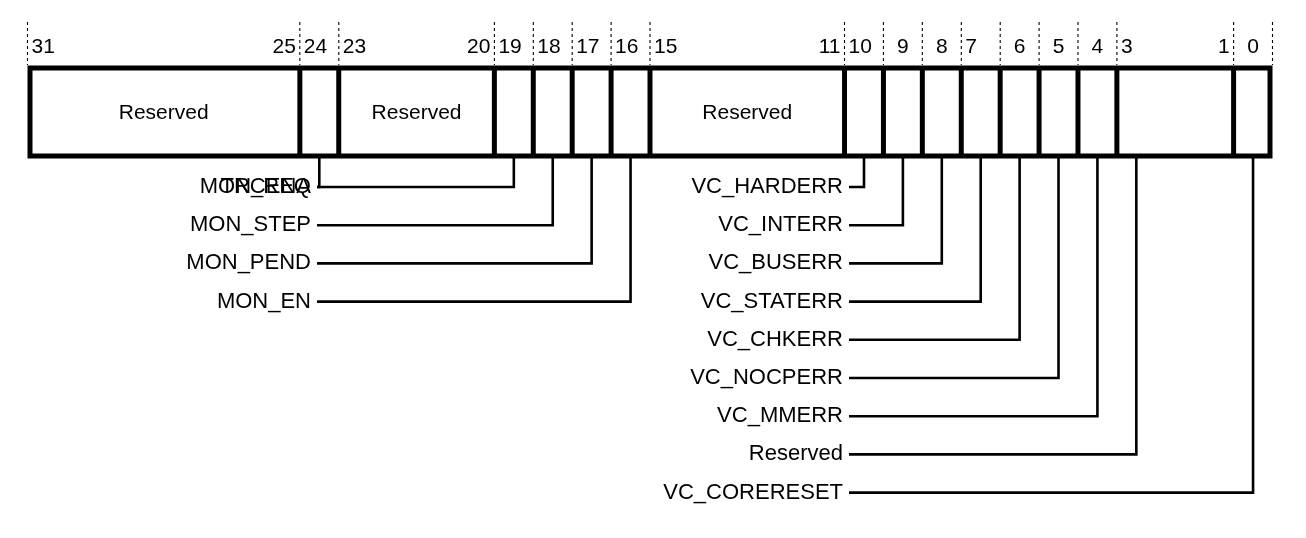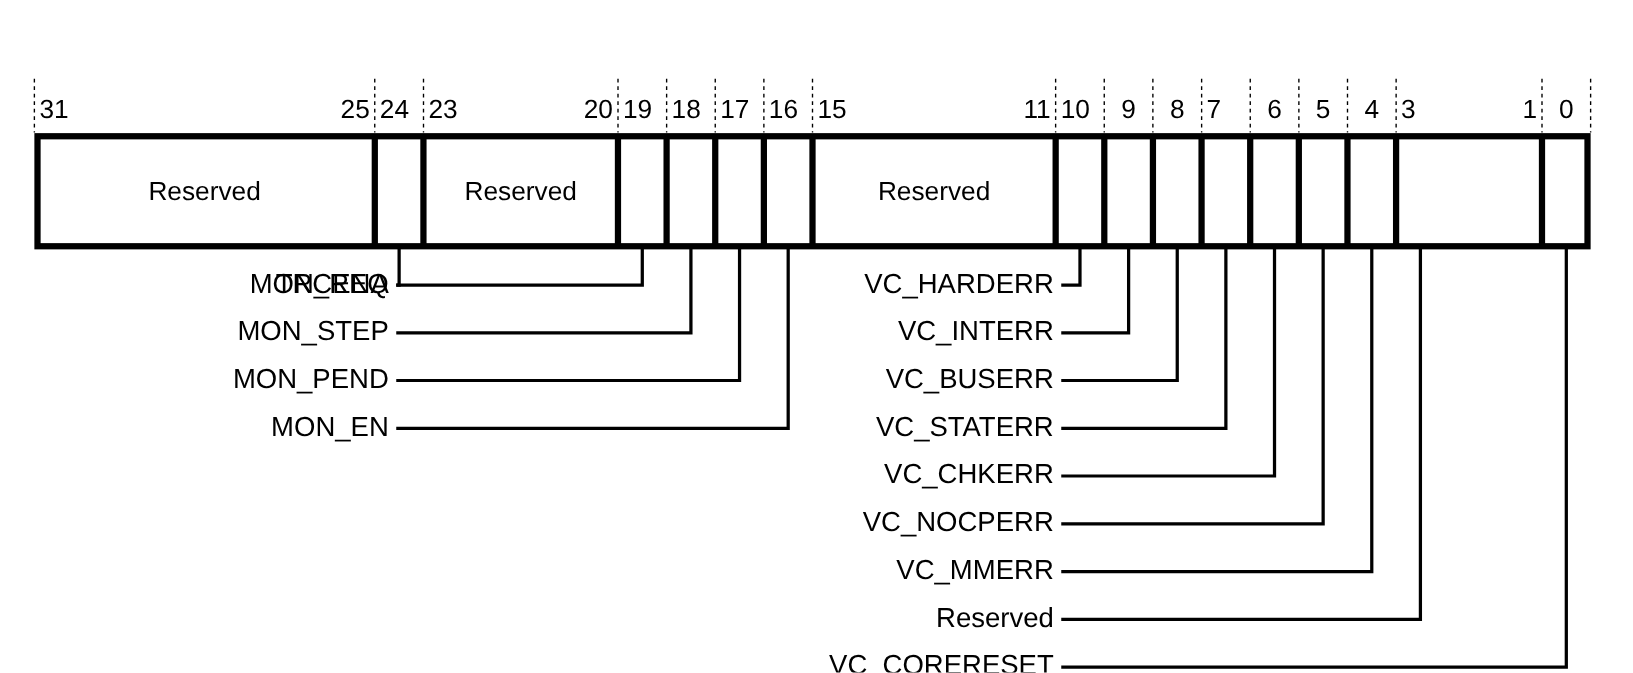--- a/index.html
+++ b/index.html
@@ -5,21 +5,21 @@
 <style>
   html,body{margin:0;padding:0;background:#ffffff;}
   body{
     width:1306px;height:538px;
     font-family:"Liberation Sans", sans-serif;
     color:#000000;
     overflow:hidden;
     position:relative;
   }
   #diagram-root{
-    position:absolute;left:0;top:0;width:1306px;height:379px;margin-top:41px;
+    position:absolute;left:0;top:0;width:1306px;height:379px;
   }
   svg#bitfield-svg{
     position:absolute;left:0;top:0;
     width:1306px;height:538px;
     display:block;
   }
   .bitnum{
     font-family:"Liberation Sans", sans-serif;
     font-size:21px;
     fill:#000000;

